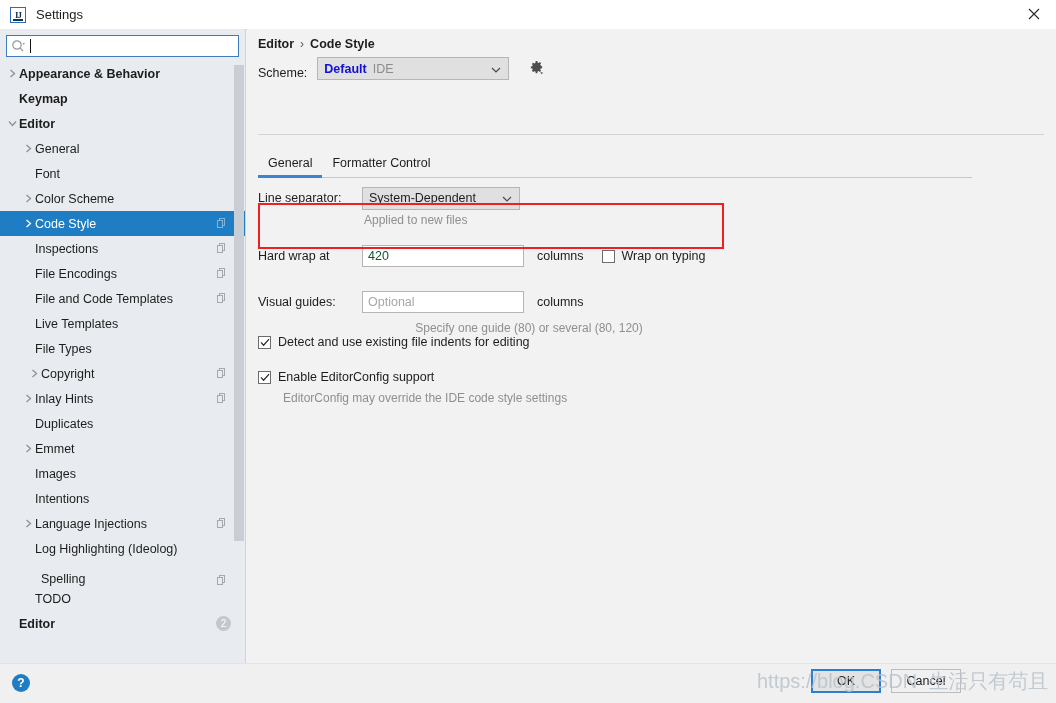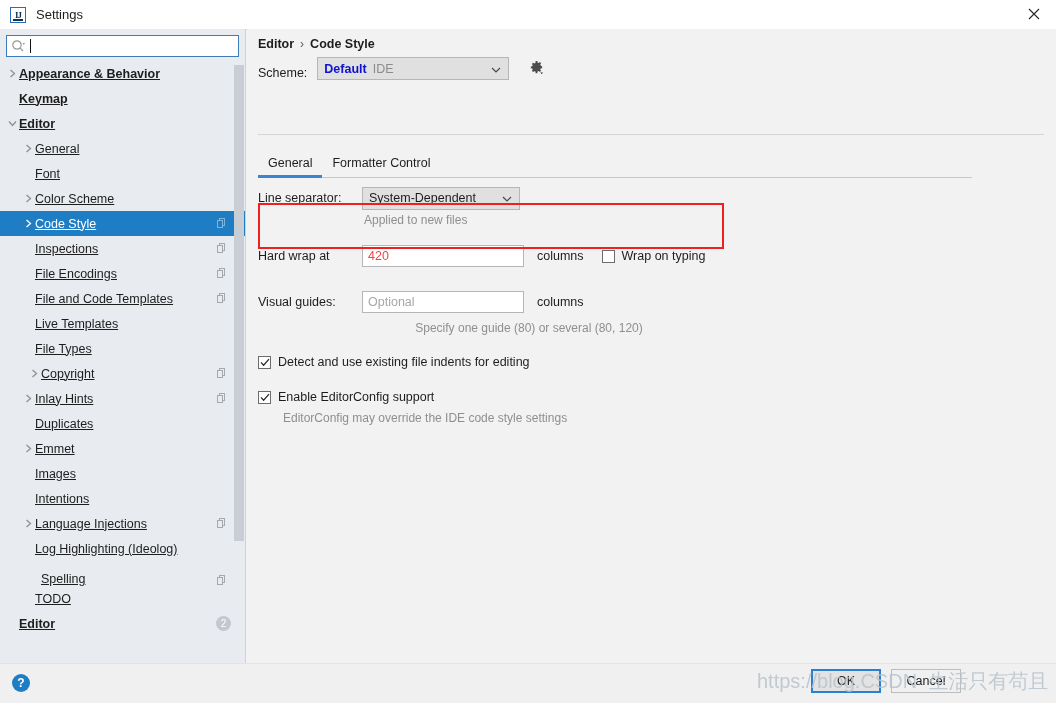--- a/index.html
+++ b/index.html
@@ -139,21 +139,21 @@
     width: 13px;
     height: 25px;
     flex: none;
     display: flex;
     align-items: center;
     justify-content: center;
     color: #8d9297;
   }
   .arrow svg { display: block; }
   .tree-row.selected .arrow { color: #ffffff; }
-  .tree-label { font-size: 12.5px; text-decoration: underline; }
+  .tree-label { font-size: 12.5px; }
   .tree-row.bold .tree-label { font-weight: bold; }
   .copy-icon {
     position: absolute;
     right: 18px;
     width: 10px; height: 11px;
     opacity: .55;
   }
   .copy-icon .a {
     position: absolute;
     left: 2px; top: 0;
@@ -341,21 +341,21 @@
   .textfield {
     width: 162px;
     height: 22px;
     background: #ffffff;
     border: 1px solid #b6b6b6;
     box-sizing: border-box;
     font-family: "Liberation Sans", sans-serif;
     font-size: 12.5px;
     padding: 0 5px;
     outline: none;
-    color: #ef4444;
+    color: #14532d;
   }
   .textfield::placeholder { color: #a7a7a7; }
   .unit {
     margin-left: 13px;
     font-size: 12.5px;
   }
 
   .cbox {
     width: 13px; height: 13px;
     border: 1px solid #6c6c6c;
@@ -704,21 +704,21 @@
       </span>
     </div>
 
     <div class="frow" style="margin-top:24px">
       <span class="flabel">Visual guides:</span>
       <input class="textfield" type="text" placeholder="Optional" style="">
       <span class="unit">columns</span>
     </div>
     <div class="hint center" style="margin-top:8px">Specify one guide (80) or several (80, 120)</div>
 
-    <div class="cb-line" style="margin-top:20px">
+    <div class="cb-line" style="">
       <span class="cbox" id="cb-indents">
           <svg width="10" height="9" viewBox="0 0 10 9">
             <path d="M1 4.4 L3.6 7.2 L9 1.2" stroke="#2b2b2b" stroke-width="1.25" fill="none"></path>
           </svg>
         </span>
       <span>Detect and use existing file indents for editing</span>
     </div>
 
     <div class="cb-line" style="margin-top:21px">
       <span class="cbox" id="cb-editorconfig">

